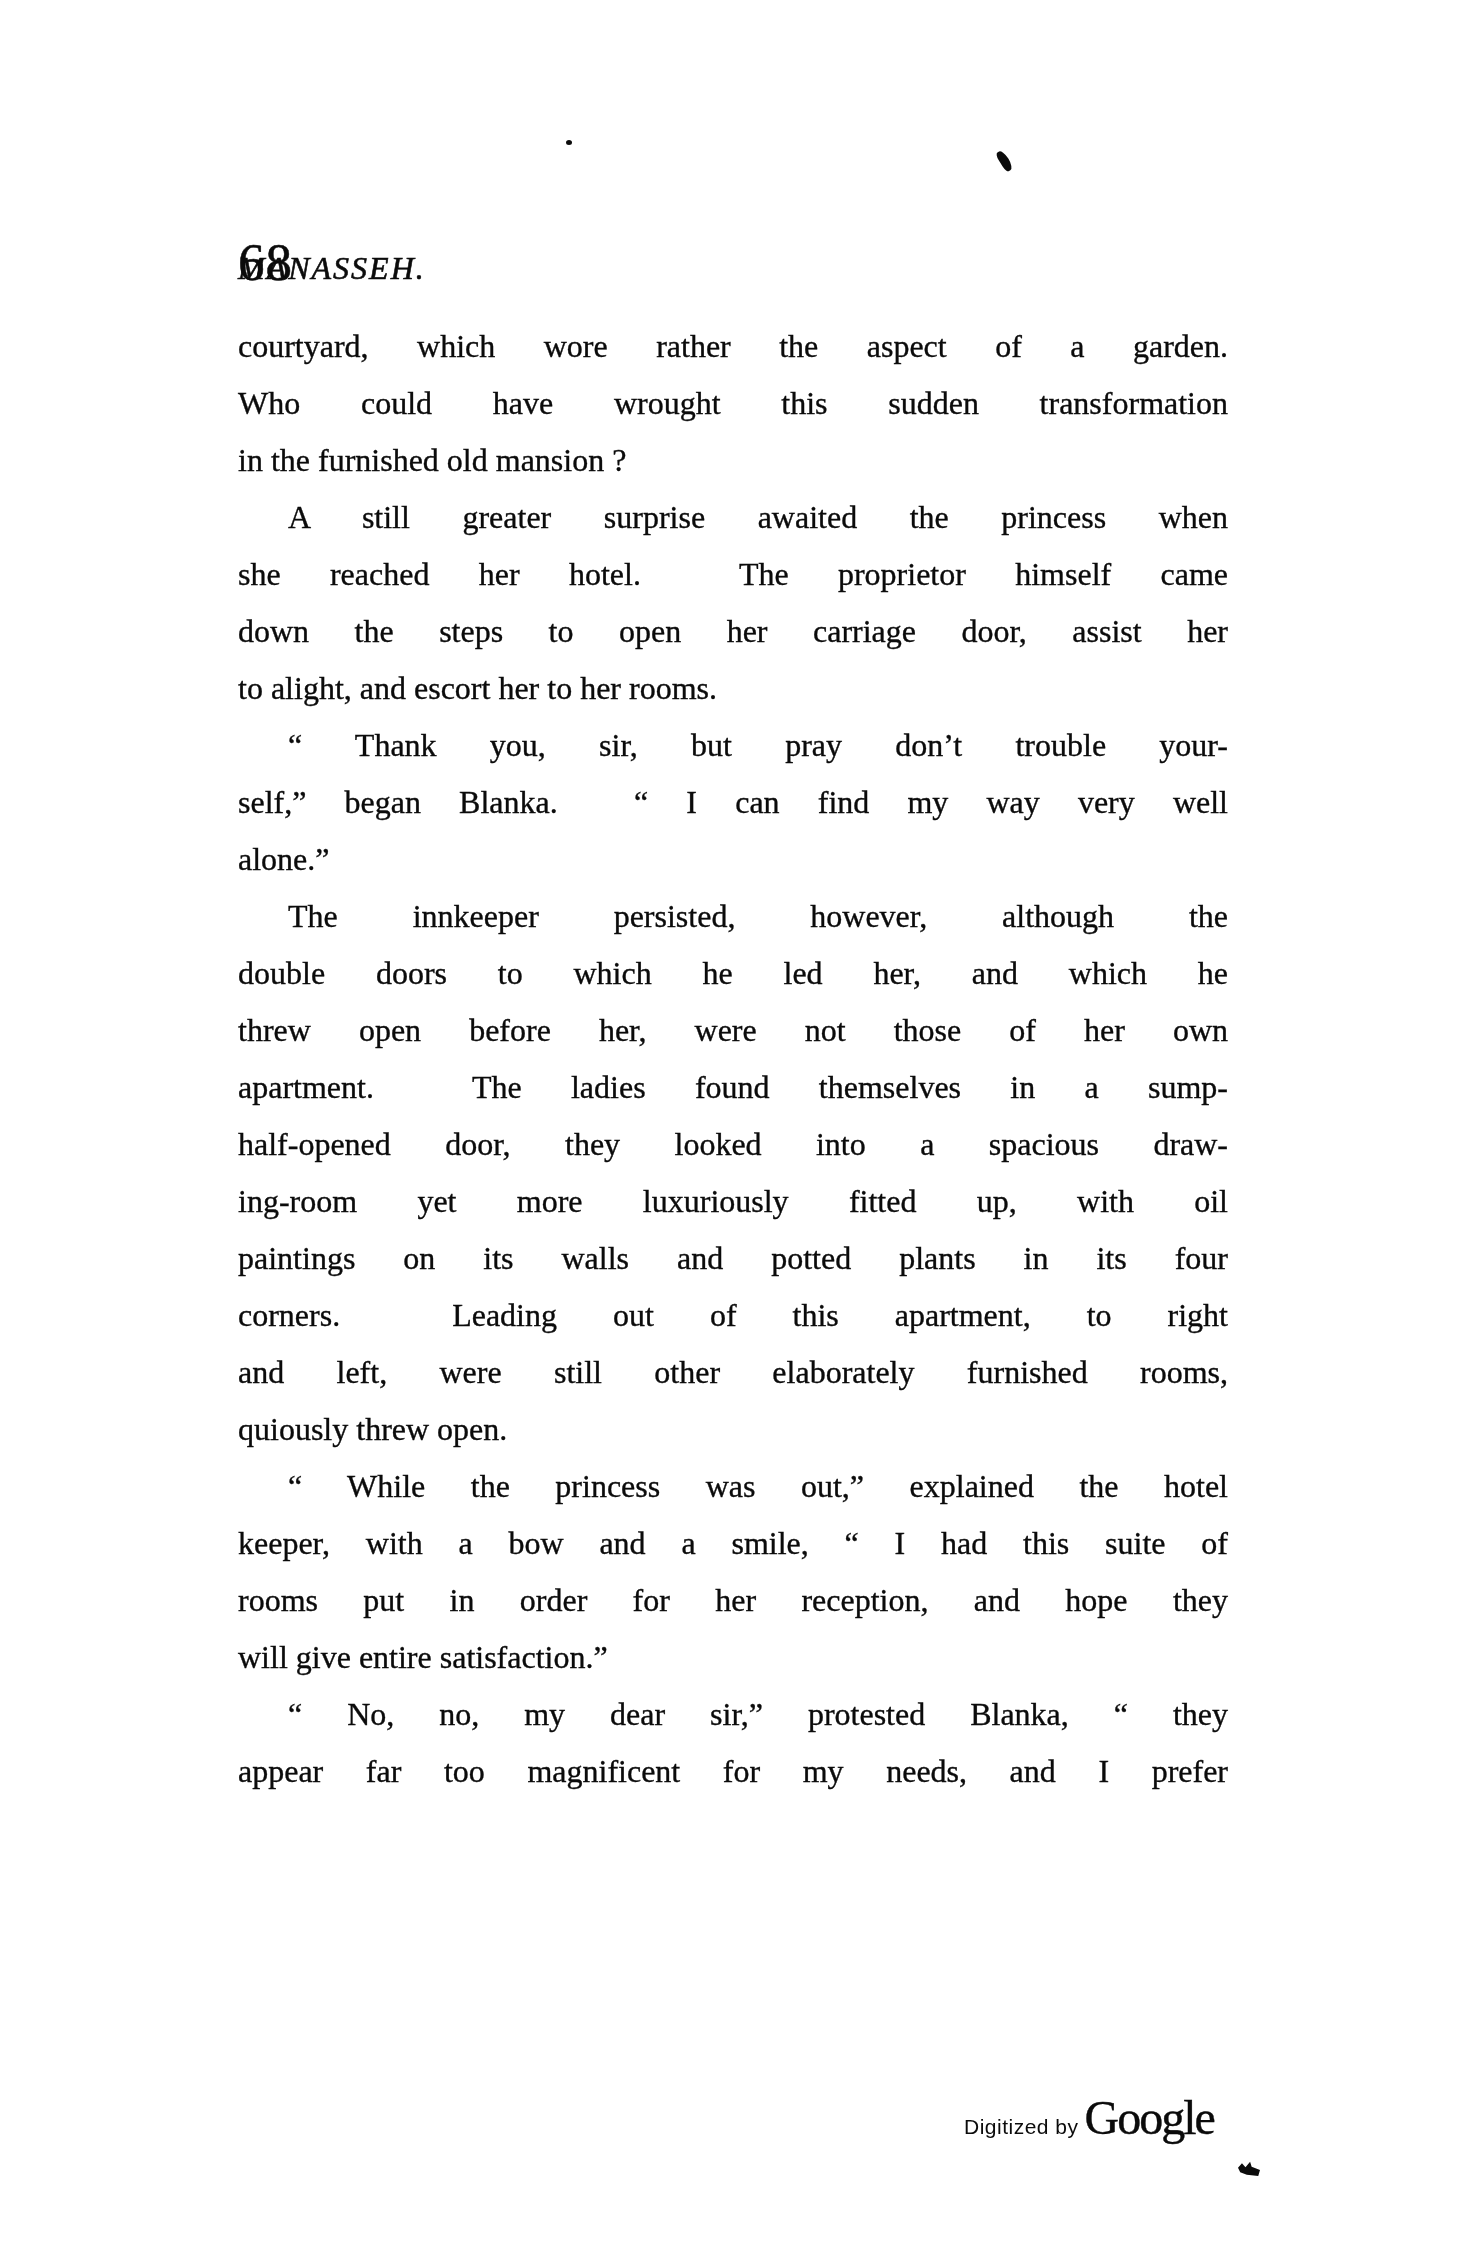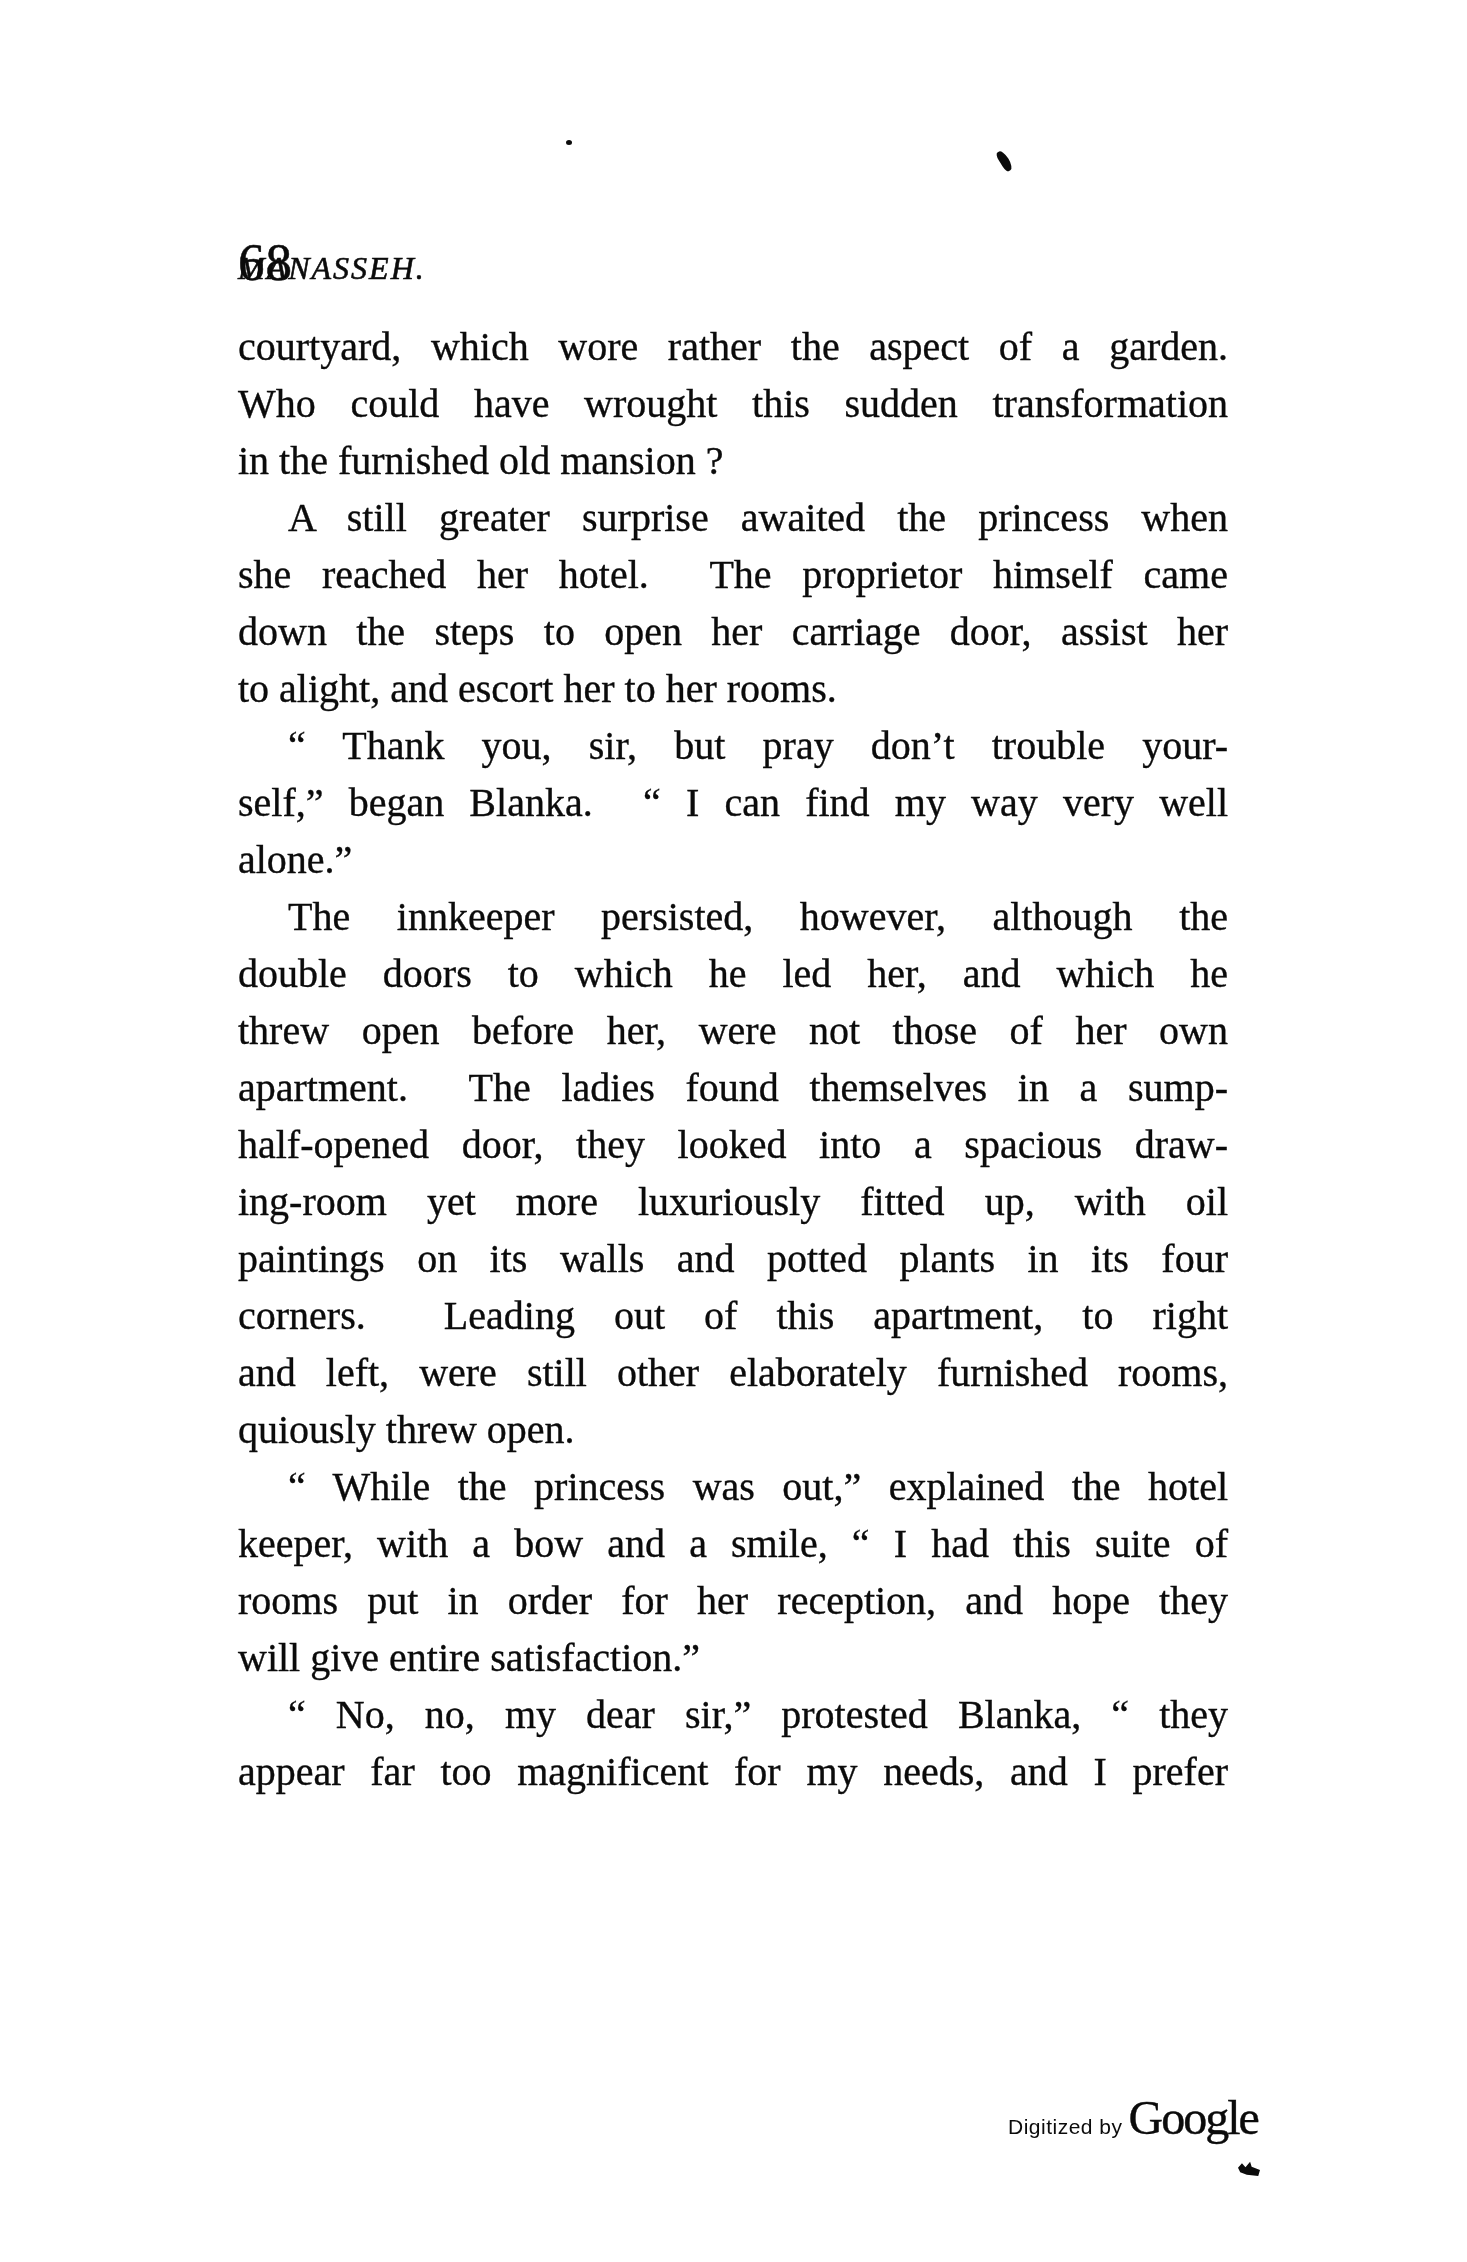--- a/index.html
+++ b/index.html
@@ -26,42 +26,41 @@
     position: absolute; left: 0; top: 8px; width: 990px;
     text-align: left;
     font-style: italic;
     font-size: 32px; line-height: 44px;
     letter-spacing: 2px;
     -webkit-text-stroke: 0.6px var(--ink);
   }
   .text-block {
     position: absolute;
     left: 238px; top: 318px; width: 990px;
-    font-size: 40px;
+    font-size: 32px;
     line-height: 57px;
     -webkit-text-stroke: 0.35px var(--ink);
   }
   .line {
     text-align: justify;
     text-align-last: justify;
     white-space: nowrap;
   }
   .line.last { text-align-last: left; }
   .line.indent { text-indent: 50px; }
   .watermark {
     position: absolute; left: 964px; top: 2094px;
     display: flex; align-items: baseline;
     white-space: nowrap;
   }
   .watermark-prefix {
     font-family: "Liberation Sans", "DejaVu Sans", sans-serif;
     font-size: 21px;
     letter-spacing: 0.5px;
     margin-right: 6px;
-    margin-left: 44px;
   }
   .watermark-logo {
     font-family: "Liberation Serif", "DejaVu Serif", serif;
     font-size: 48px;
     line-height: 1;
     letter-spacing: -2px;
     -webkit-text-stroke: 0.4px var(--ink);
   }
   .speck-dot {
     position: absolute; left: 566px; top: 140px;

